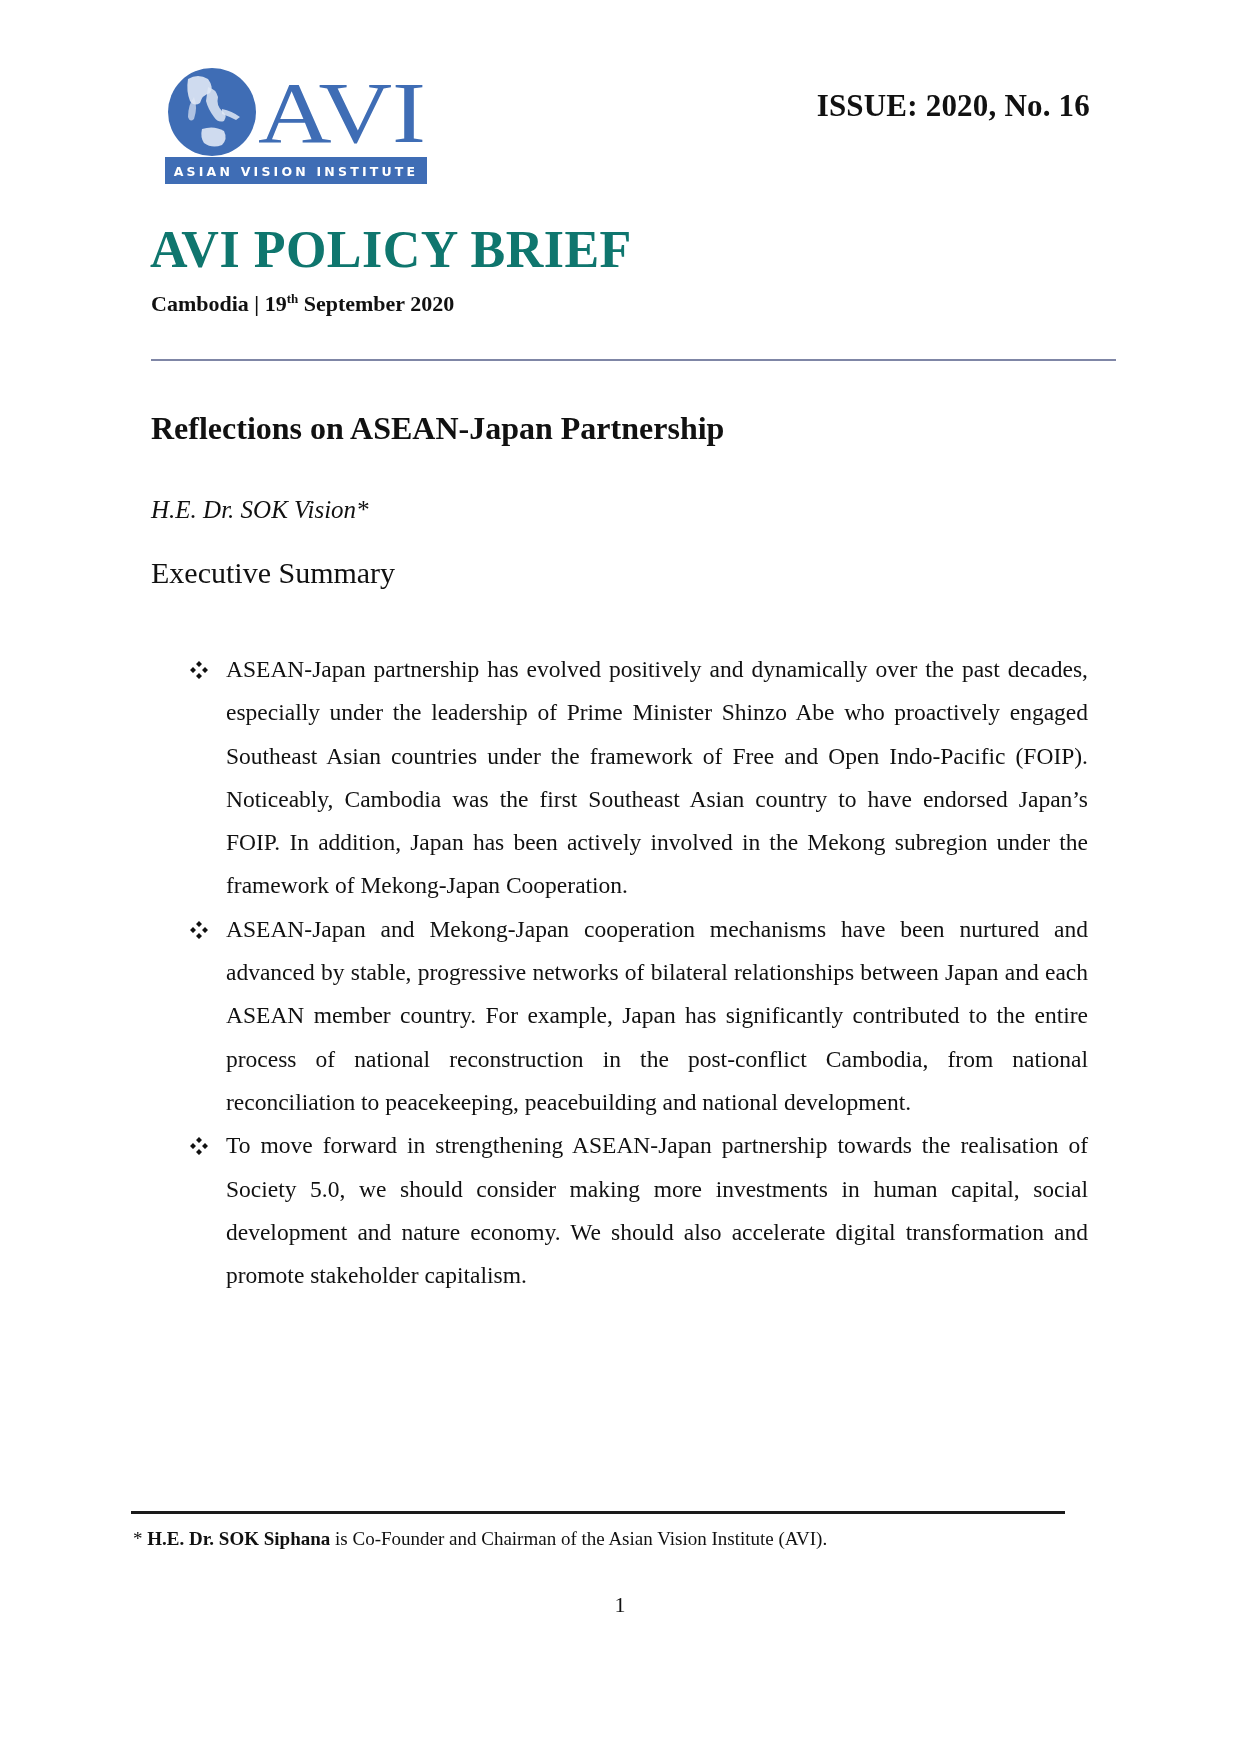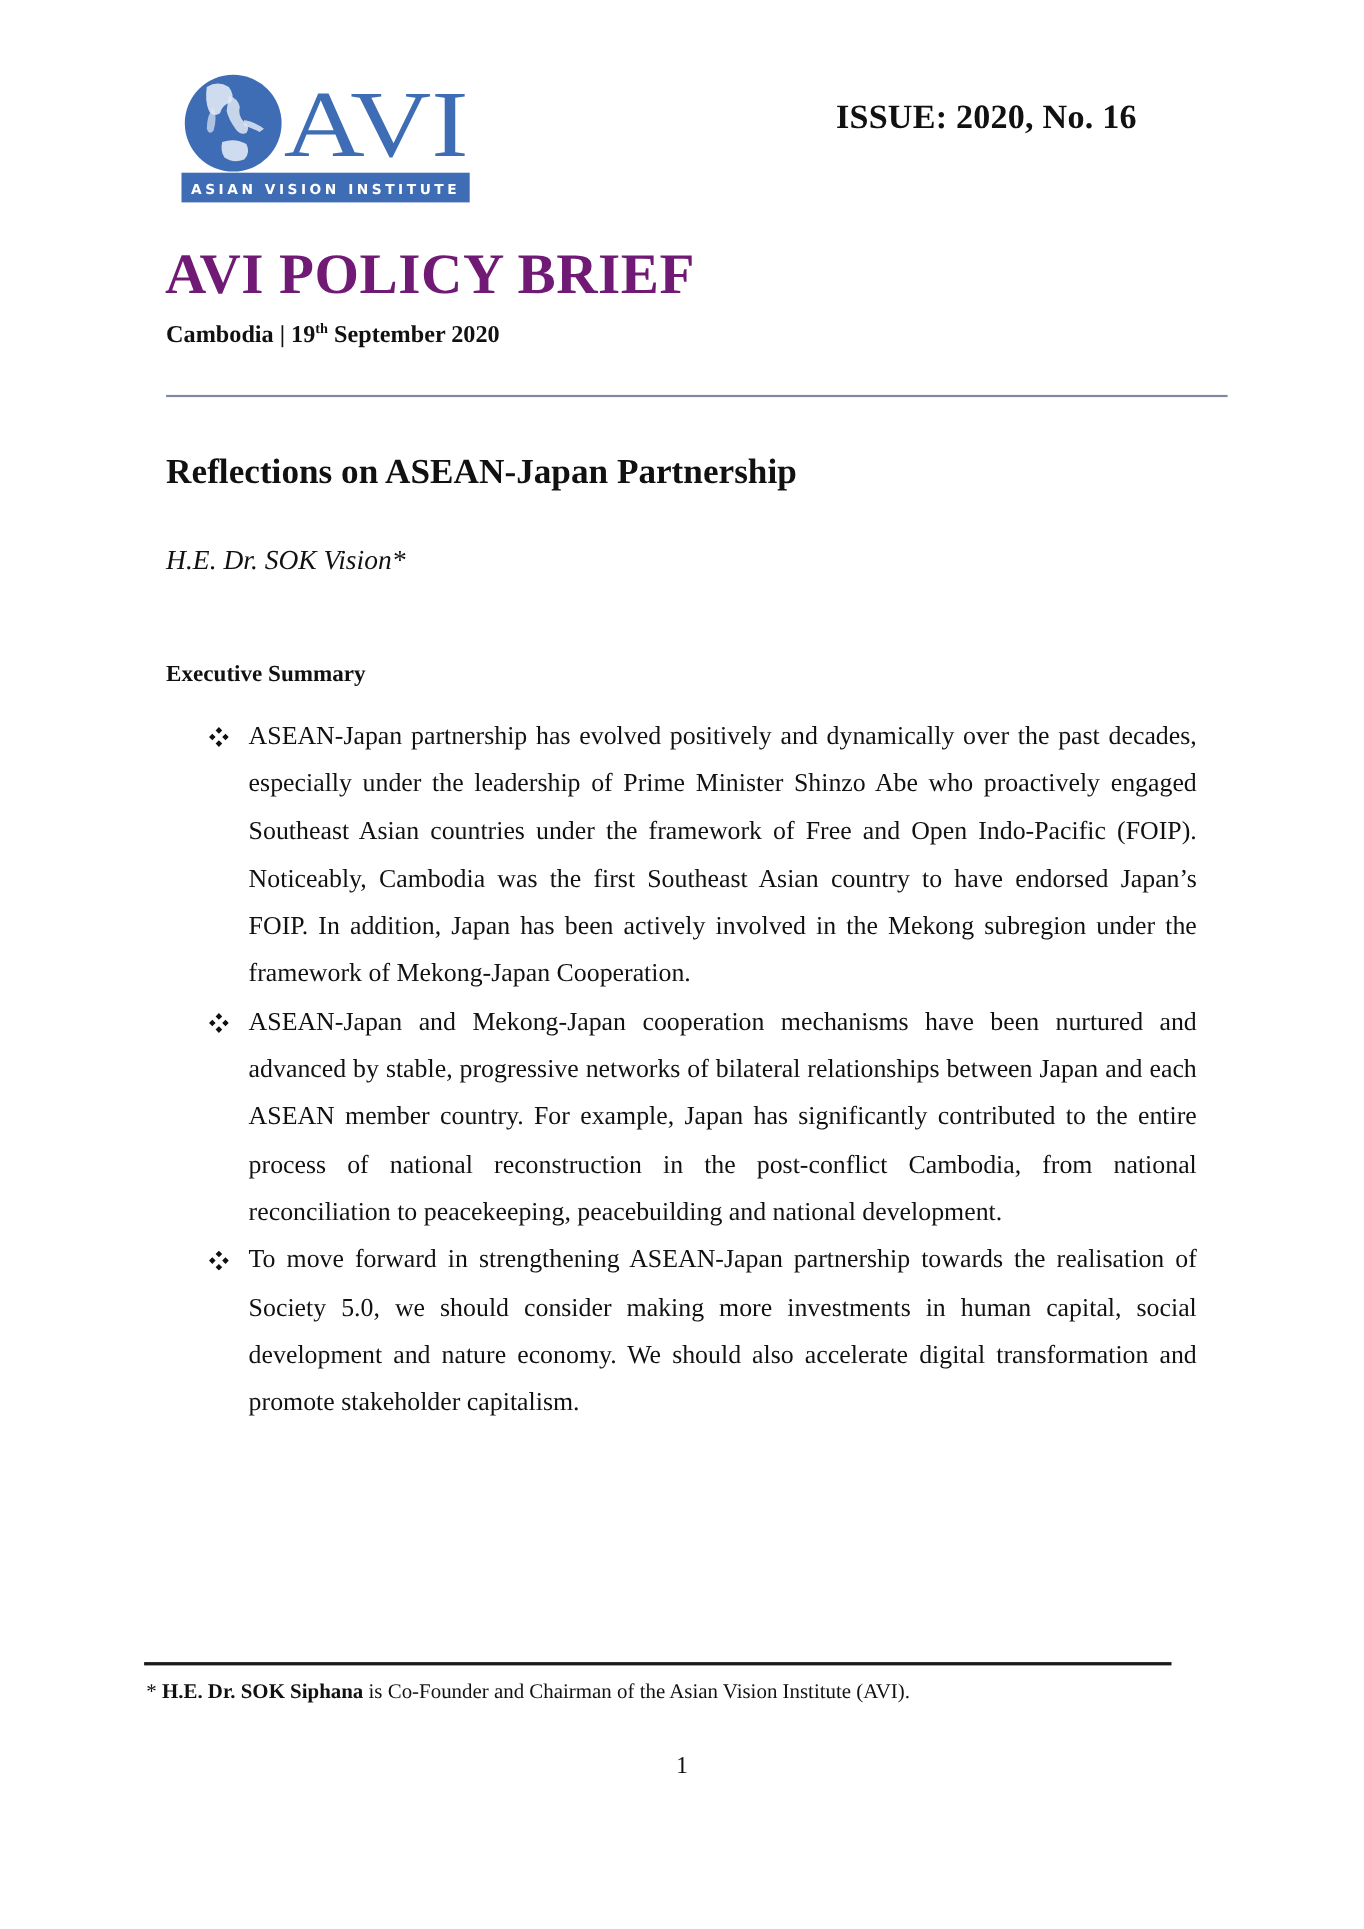--- a/index.html
+++ b/index.html
@@ -7,45 +7,45 @@
       width: 1240px; height: 1754px; position: relative; overflow: hidden;
       font-family: "Liberation Serif", "DejaVu Serif", serif; color: #111;
     }
     .abs { position: absolute; }
 
     
     .logo { left: 150px; top: 57px; width: 290px; height: 140px; }
     .logo svg { display: block; }
 
     .issue {
-      left: 760px; top: 88px; width: 330px; 
+      left: 760px; top: 88px; width: 330px; text-align: right;
       font-size: 31px; font-weight: bold; letter-spacing: 0.2px;
     }
 
     .brief-title {
-      left: 150px; top: 220px; font-size: 52px; font-weight: bold; color: #701a75;
+      left: 150px; top: 220px; font-size: 52px; font-weight: bold; color: #0f766e;
       letter-spacing: 0.5px; white-space: nowrap;
     }
     .dateline {
       left: 151px; top: 291px; font-size: 22px; font-weight: bold; white-space: nowrap;
     }
     .dateline sup { font-size: 13px; vertical-align: 8px; line-height: 0; }
 
     .divider {
       left: 151px; top: 359px; width: 965px; height: 0; border-top: 2px solid #7f86a6;
     }
 
     .article-title {
       left: 151px; top: 410px; font-size: 32px; font-weight: bold; white-space: nowrap;
     }
     .author {
       left: 151px; top: 496px; font-size: 25px; font-style: italic; white-space: nowrap;
     }
     .section-h {
-      left: 151px; top: 600px; font-size: 21px; font-weight: bold; white-space: nowrap;
+      left: 151px; top: 556px; font-size: 30px; font-weight: normal; white-space: nowrap;
     }
 
     .bullets { left: 190px; top: 648px; width: 898px; margin: 0; padding: 0; list-style: none; }
     .bullets li {
       position: relative; padding-left: 36px;
       font-size: 23.5px; line-height: 43.3px; text-align: justify;
     }
     .bullets li .mark {
       position: absolute; left: 0; top: 13px; width: 18px; height: 18px;
     }

